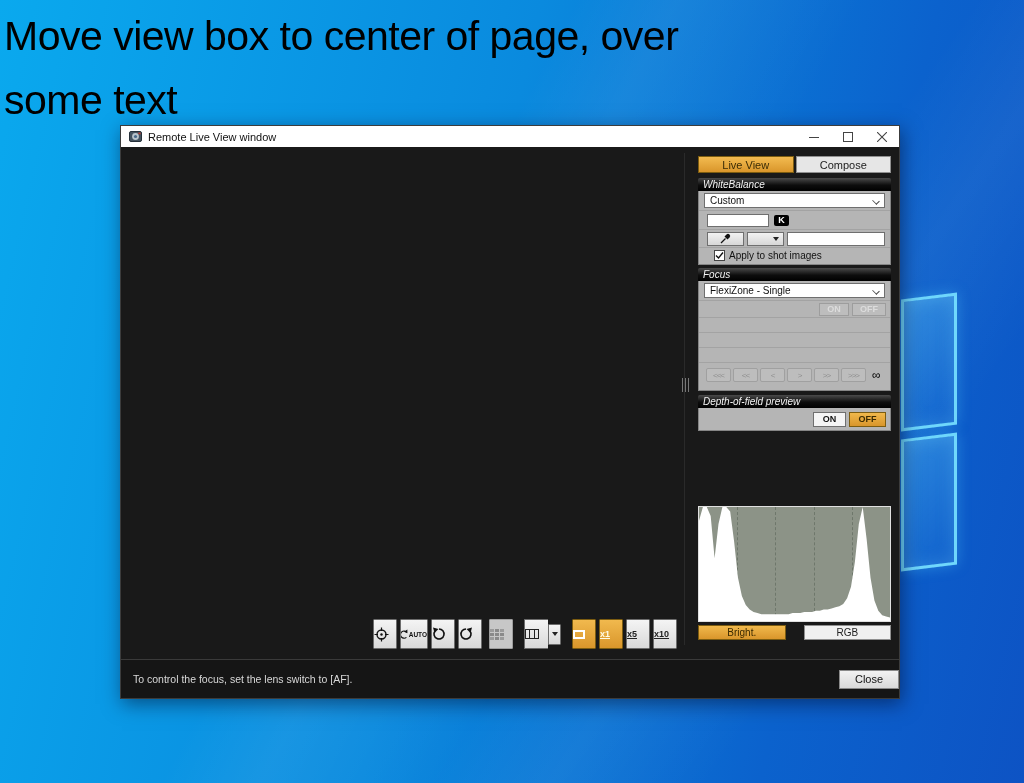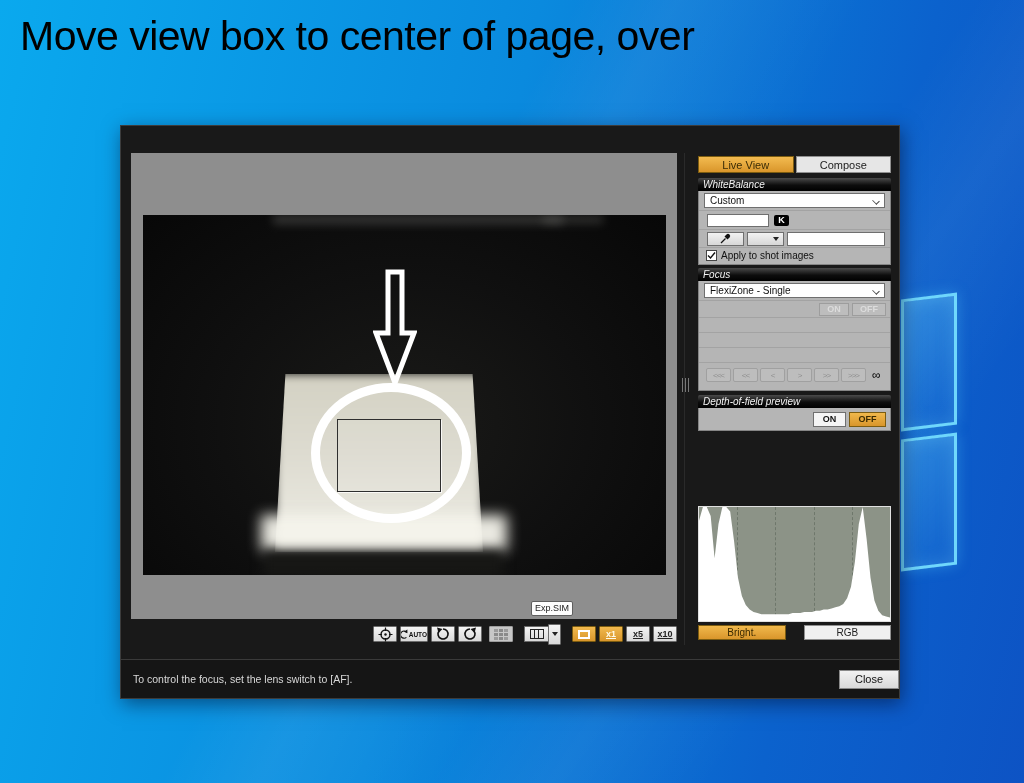--- a/index.html
+++ b/index.html
@@ -14,21 +14,21 @@
                linear-gradient(125deg,transparent 62%,rgba(255,255,255,.05) 70%,transparent 80%); }
   .winlogo { position:absolute; left:893px; top:280px; width:72px; height:296px; }
   .pane { position:absolute; left:8px; width:56px; height:132px;
     border:3px solid rgba(118,224,255,.92);
     background:linear-gradient(135deg,rgba(96,200,250,.40),rgba(40,140,235,.10));
     box-shadow:0 0 14px rgba(90,210,255,.35), inset 0 0 18px rgba(140,230,255,.25);
     transform:skewY(-7deg); }
   .pane.p1 { top:16px; }
   .pane.p2 { top:156px; }
 
-  .caption { position:absolute; left:20px; top:4px; color:#000; font-size:41px;
+  .caption { position:absolute; left:4px; top:4px; color:#000; font-size:41px;
     letter-spacing:-0.5px; line-height:64px; font-weight:400; }
 
   
   .window { position:absolute; left:120px; top:125px; width:780px; height:574px;
     background:#191919; border:1px solid #3c3c3c;
     box-shadow:2px 5px 18px rgba(0,10,40,.5); }
   .titlebar { position:absolute; top:0; left:0; right:0; height:21px; background:#ffffff;
     display:flex; align-items:center; }
   .app-ic { width:13px; height:13px; margin:0 6px 0 8px; flex:0 0 auto; }
   .tb-title { font-size:11px; color:#111; }
@@ -61,21 +61,21 @@
   .view-box { position:absolute; left:194px; top:204px; width:104px; height:73px;
     border:1px solid #2e2e2e; box-shadow:1px 1px 0 rgba(255,255,255,.8);
     background:rgba(255,255,255,.05); }
 
   .expsim { position:absolute; left:400px; top:448px; background:#fdfdfd; border:1px solid #5f5f5f;
     border-radius:2px; font-size:9px; color:#222; padding:1px 3px 2px; }
 
   
   .toolbar { position:absolute; left:10px; top:476px; width:546px; height:22px;
     display:flex; align-items:center; justify-content:flex-end; }
-  .tbtn { height:16px; width:24px; margin-left:3px; display:flex; align-items:center; justify-content:center;
+  .tbtn { height:30px; width:24px; margin-left:3px; display:flex; align-items:center; 
     background:linear-gradient(#f4f4f4,#d9d9d9); border:1px solid #6c6c6c; border-radius:1px; }
   .tbtn.dis { background:#c7c7c7; border-color:#9d9d9d; }
   .tbtn.orange { background:linear-gradient(#f1b94e,#d9962b); border-color:#7c5c10; }
   .tbtn.wide { width:28px; }
   .gap6 { margin-left:7px; } .gap10 { margin-left:11px; }
   .auto-txt { font-size:6.5px; font-weight:bold; color:#111; margin-left:1px; }
   .zoom-txt { font-size:9px; font-weight:bold; text-decoration:underline; color:#222; }
   .tbtn.orange .zoom-txt { color:#fffbe6; }
   .splitdd { width:13px; height:21px; margin-left:0; border-left:none; display:flex; align-items:center; justify-content:center;
     background:linear-gradient(#f4f4f4,#d9d9d9); border:1px solid #6c6c6c; border-radius:1px; }
@@ -92,21 +92,21 @@
   .tabs { position:absolute; top:9px; left:0; width:193px; height:17px; display:flex; gap:2px; }
   .tab { flex:1; display:flex; align-items:center; justify-content:center; font-size:11px; }
   .tab.active { background:linear-gradient(#f3bb50,#d9962b); border:1px solid #7c5c10; color:#3a2c06; }
   .tab.idle { background:#e6e6e6; border:1px solid #8f8f8f; color:#222; }
 
   .sec-head { position:absolute; left:0; width:193px; height:13px;
     background:linear-gradient(#4a4a4a,#0d0d0d 55%,#000); color:#f2f2f2; font-size:10px;
     display:flex; align-items:center; padding-left:5px; border-radius:2px 2px 0 0;font-style:italic; }
   .blockbg { position:absolute; left:0; width:193px; background:#b5b5b5; border:1px solid #858585; border-top:none; }
   .row { position:relative; border-bottom:1px solid #a3a3a3; display:flex; align-items:center; }
-  .row:last-child { border-bottom:none; }
+  .row:last-child { border-bottom:none;padding-left:8px; }
 
   .select { background:#fff; border:1px solid #6f6f6f; height:15px; display:flex; align-items:center;
     font-size:10px; color:#111; padding-left:5px; position:relative; flex:1; margin:0 5px; }
   .chev { position:absolute; right:5px; top:4px; width:6px; height:6px;
     border-right:1px solid #444; border-bottom:1px solid #444; transform:rotate(45deg) scaleY(.8); }
   .tin { background:#fff; border:1px solid #6f6f6f; height:13px; }
   .kbadge { width:15px; height:11px; background:#000; color:#fff; border-radius:2px;
     font-size:9px; font-weight:bold; display:flex; align-items:center; justify-content:center; margin-left:5px; }
   .mini-btn { height:14px; background:linear-gradient(#f2f2f2,#d7d7d7); border:1px solid #6f6f6f;
     display:flex; align-items:center; justify-content:center; }
@@ -148,42 +148,54 @@
 
 <div class="desktop">
 
   <div class="winlogo">
     <div class="pane p1"></div>
     <div class="pane p2"></div>
   </div>
 
   <div class="caption">
     <div>Move view box to center of page, over</div>
+    <div>some text</div>
   </div>
 
   <div class="window">
 
+    <div class="titlebar">
+      <svg class="app-ic" viewBox="0 0 13 13">
+        <rect x="0.5" y="1.5" width="12" height="10" rx="1.5" fill="#44525e" stroke="#26303a"></rect>
+        <circle cx="6.5" cy="6.5" r="3.4" fill="#b9c4cc"></circle>
+        <circle cx="6.5" cy="6.5" r="1.6" fill="#4a6b8a"></circle>
+        <rect x="9.4" y="2.6" width="2.2" height="1.6" fill="#c23b2e"></rect>
+      </svg>
+      <span class="tb-title">Remote Live View window</span>
+      <div class="win-btns">
+        <div class="win-btn">
+          <svg width="10" height="10" viewBox="0 0 10 10">
+              <line x1="0" y1="5.5" x2="10" y2="5.5" stroke="#444" stroke-width="1"></line>
+            </svg>
+        </div>
+        <div class="win-btn">
+          <svg width="10" height="10" viewBox="0 0 10 10">
+              <rect x="0.5" y="0.5" width="9" height="9" fill="none" stroke="#444" stroke-width="1"></rect>
+            </svg>
+        </div>
+        <div class="win-btn">
+          <svg width="10" height="10" viewBox="0 0 10 10">
+              <path d="M0,0 L10,10 M10,0 L0,10" stroke="#444" stroke-width="1.1"></path>
+            </svg>
+        </div>
+      </div>
+    </div>
 
     <div class="win-body">
 
-      <div class="lv-panel">
-        <div class="lv-img">
-          <div class="smudge-top"></div>
-          <div class="smudge-top2"></div>
-          <div class="page-blob"></div>
-          <div class="page-glow"></div>
-          <div class="page-shadow"></div>
-          <div class="ann-ellipse"></div>
-          <div class="view-box"></div>
-          <svg class="ann-arrow" viewBox="0 0 44 118">
-            <path d="M15,3 L29,3 L29,64 L41,64 L22,114 L3,64 L15,64 Z" fill="none" stroke="#ffffff" stroke-width="5" stroke-linejoin="miter"></path>
-          </svg>
-        </div>
-        <div class="expsim">Exp.SIM</div>
-      </div>
 
       <div class="col-split"></div>
       <div class="grip">
           <i></i>
           <i></i>
           <i></i>
         </div>
 
       <div class="toolbar">
         <div class="tbtn">

